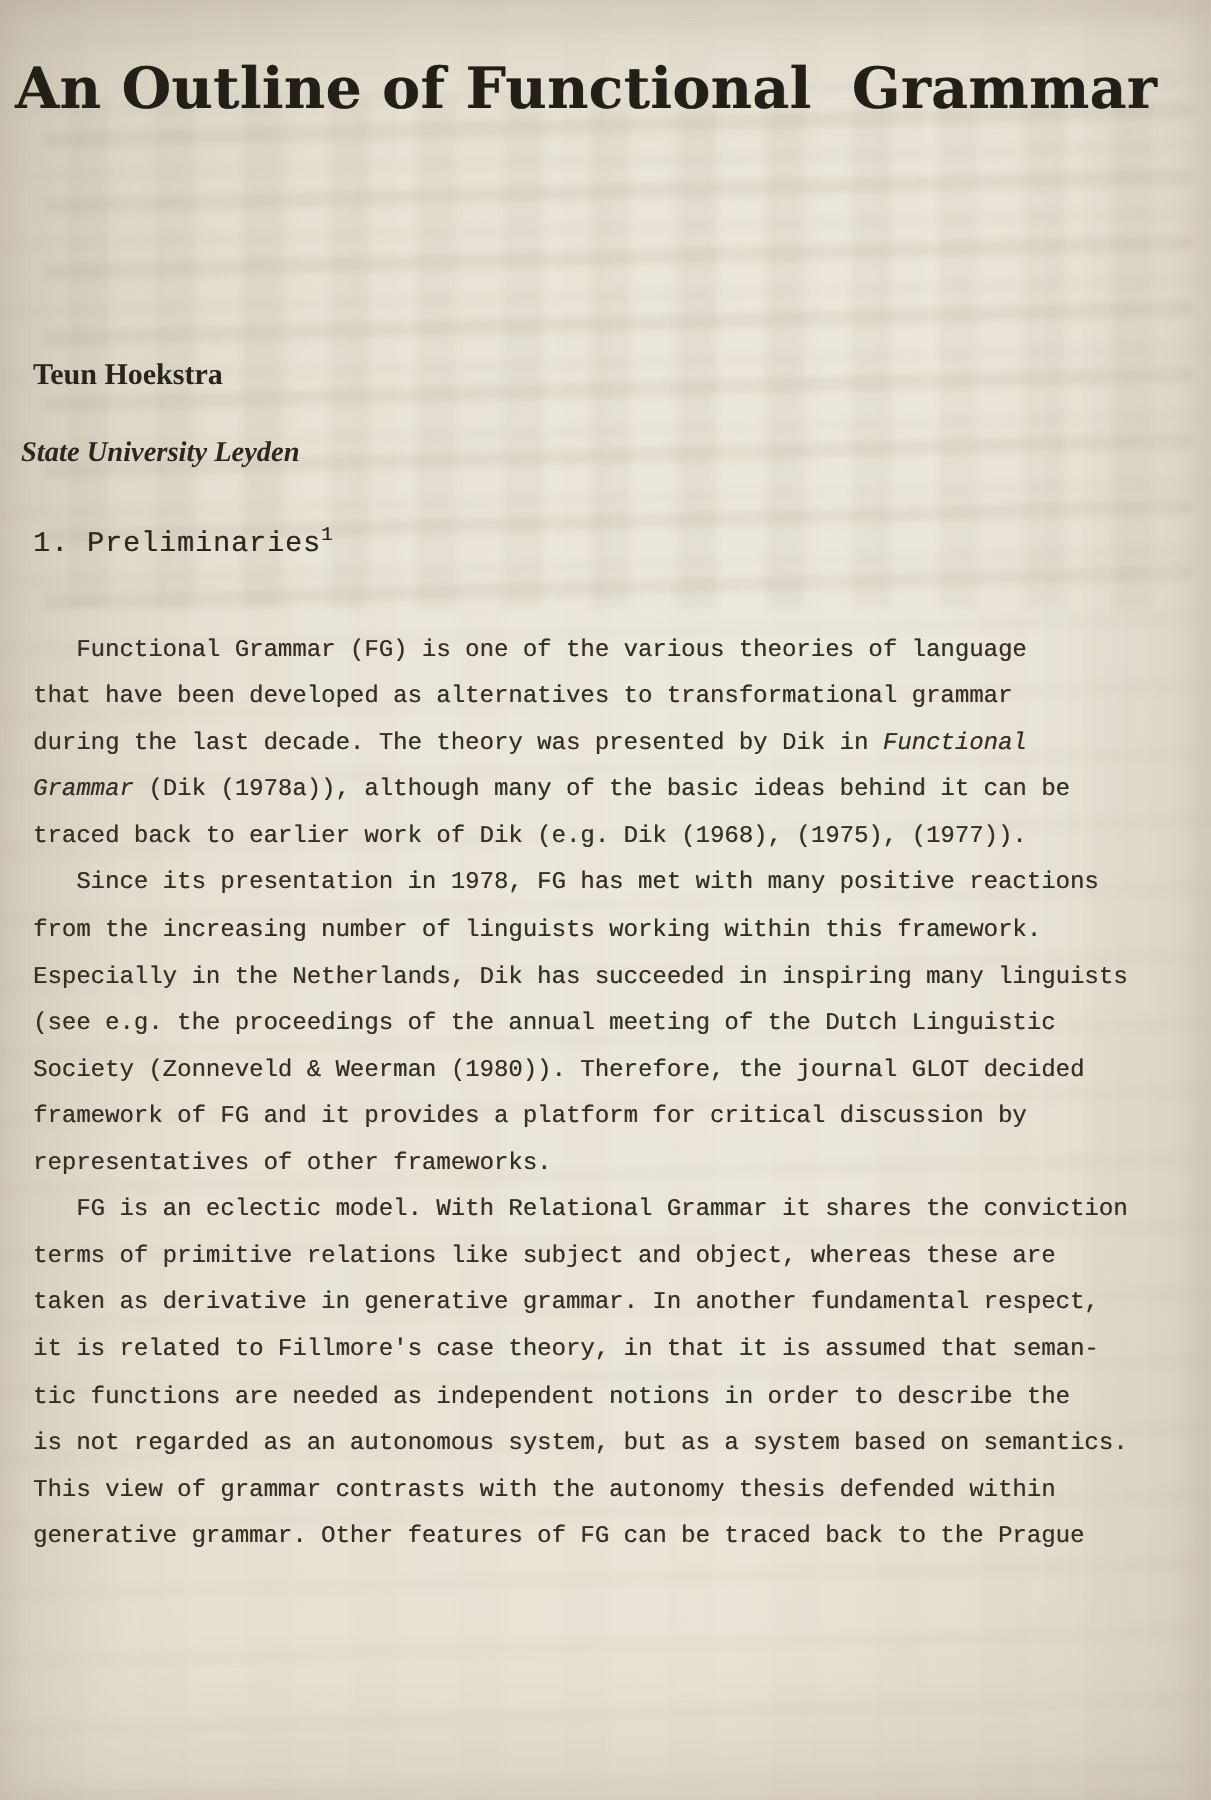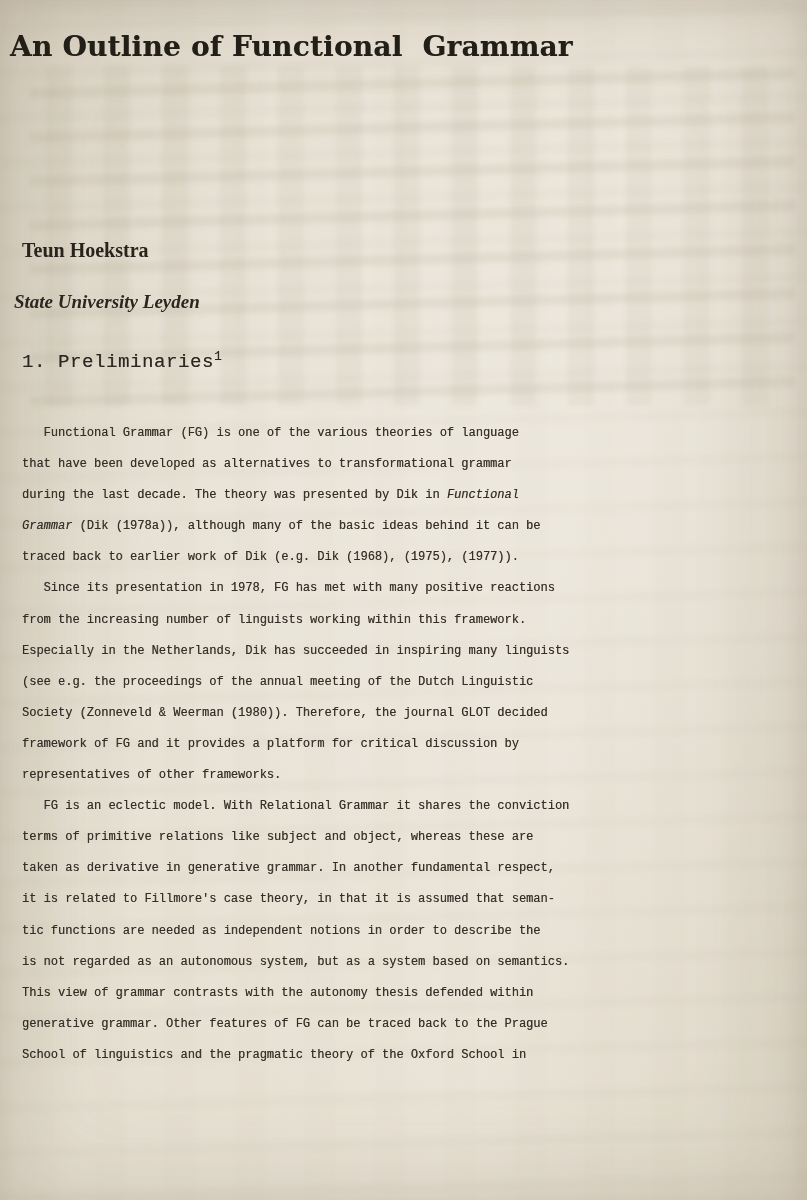--- a/index.html
+++ b/index.html
@@ -51,21 +51,21 @@
         rgba(0,0,0,0) 0px, rgba(0,0,0,0) 24px,
         rgba(148,136,112,0.08) 24px, rgba(148,136,112,0.08) 56px,
         rgba(0,0,0,0) 56px, rgba(0,0,0,0) 70px);
   }
 
   .doc-title {
     position: absolute;
     left: 10px;
     top: 10px;
     font-family: "DejaVu Serif", serif;
-    font-size: 28px;
+    font-size: 38px;
     line-height: 1.25;
     letter-spacing: 0.2px;
     color: #221e18;
     white-space: pre;
     text-shadow: 0.3px 0 0 rgba(34,30,24,0.55);
   }
   .author {
     position: absolute;
     left: 22px;
     top: 239px;
@@ -103,21 +103,21 @@
   .body-text {
     position: absolute;
     left: 22px;
     top: 418px;
     color: #332d26;
     text-shadow: 0.3px 0 0 rgba(51,45,38,0.55);
   }
   .para { margin: 0; }
   .line {
     font-family: "Liberation Mono", monospace;
-    font-size: 12px;
+    font-size: 16px;
     height: 31.1px;
     line-height: 31.1px;
     white-space: pre;
   }
   .line em { font-style: italic; }
 </style>
 </head>
 <body>
 
 <div class="scan-page">
@@ -152,17 +152,16 @@
       </div>
       <div class="para">
         <div class="line">   FG is an eclectic model. With Relational Grammar it shares the conviction</div>
         <div class="line">terms of primitive relations like subject and object, whereas these are</div>
         <div class="line">taken as derivative in generative grammar. In another fundamental respect,</div>
         <div class="line">it is related to Fillmore's case theory, in that it is assumed that seman-</div>
         <div class="line">tic functions are needed as independent notions in order to describe the</div>
         <div class="line">is not regarded as an autonomous system, but as a system based on semantics.</div>
         <div class="line">This view of grammar contrasts with the autonomy thesis defended within</div>
         <div class="line">generative grammar. Other features of FG can be traced back to the Prague</div>
-        <div class="line">School of linguistics and the pragmatic theory of the Oxford School in</div>
       </div>
     </div>
 
 </div>
 
 </body></html>

